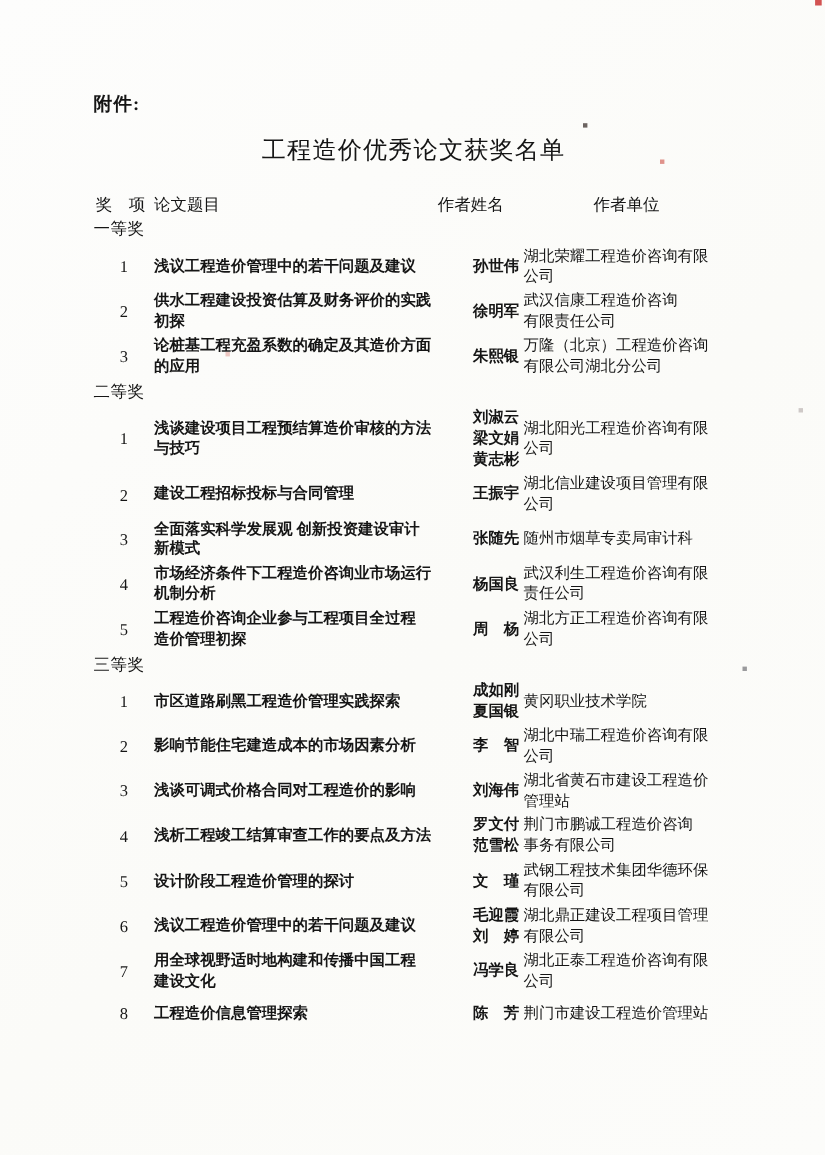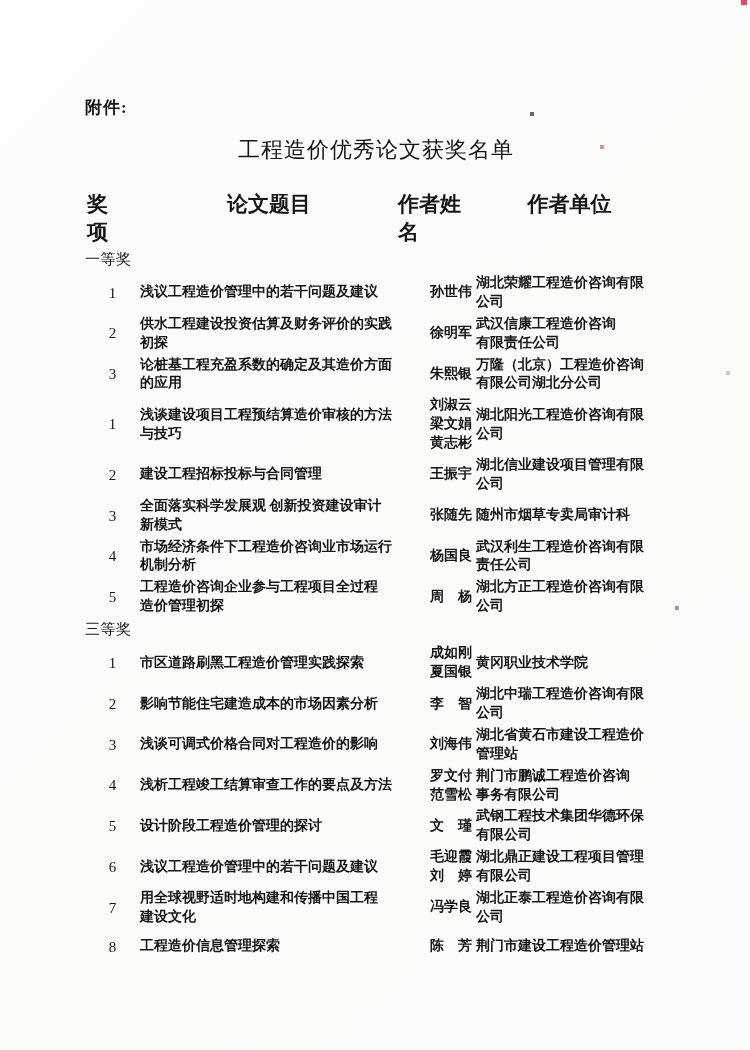--- a/index.html
+++ b/index.html
@@ -9,21 +9,21 @@
     font-family:"Liberation Serif","DejaVu Serif",serif;
     color:#151515;
     position:relative;
     overflow:hidden;
   }
   .page{
     position:absolute;top:0;left:0;width:750px;height:1050px;
     background:linear-gradient(135deg,#fdfdfc 0%,#fbfbf8 55%,#fcfcfa 100%);
   }
   .content{
-    position:absolute;top:96px;left:85px;width:582px;
+    position:absolute;top:83px;left:85px;width:582px;
   }
   .attachment{
     font-size:17px;font-weight:bold;letter-spacing:1px;
   }
   .main-title{
     margin-top:16px;
     text-align:center;
     font-size:22px;font-weight:normal;
     letter-spacing:1px;
   }
@@ -31,26 +31,26 @@
     margin-top:25px;
     font-size:14px;
     line-height:1.35;
   }
   .grid-row{
     display:grid;
     grid-template-columns:55px 258px 74px 195px;
     align-items:center;
   }
   .head-row{
-    font-size:21px;font-weight:bold;
+    font-size:15px;font-weight:normal;
     margin-bottom:2px;
     align-items:start;
   }
   .head-award{text-align:left;padding-left:2px;}
-  .head-title{text-align:center;}
+  .head-title{text-align:left;}
   .head-author{text-align:left;}
   .head-org{text-align:center;}
   .section-title{
     font-size:15px;font-weight:normal;
     margin:0 0 5px 0;
     letter-spacing:0.5px;
   }
   .row{
     min-height:34px;
     margin-bottom:3px;
@@ -63,21 +63,21 @@
   .cell-title{
     font-weight:bold;
     padding-right:4px;
   }
   .cell-author{
     font-weight:bold;
     text-align:right;
     white-space:nowrap;
   }
   .cell-org{
-    font-weight:bold;
+    font-weight:normal;
     padding-left:4px;
   }
   
   .speckles{
     position:absolute;top:0;left:0;width:2px;height:2px;
     background:transparent;pointer-events:none;
     box-shadow:
       531px 113px 0 1px rgba(60,50,45,.75),
       601px 146px 0 1px rgba(200,60,50,.55),
       743px 1px 0 2px rgba(200,40,40,.8),
@@ -120,20 +120,21 @@
             <div class="cell-title">供水工程建设投资估算及财务评价的实践<br>初探</div>
             <div class="cell-author">徐明军</div>
             <div class="cell-org">武汉信康工程造价咨询<br>有限责任公司</div>
           </div>
           <div class="grid-row row">
             <div class="cell-no">3</div>
             <div class="cell-title">论桩基工程充盈系数的确定及其造价方面<br>的应用</div>
             <div class="cell-author">朱熙银</div>
             <div class="cell-org">万隆（北京）工程造价咨询<br>有限公司湖北分公司</div>
           </div>
+          <div class="section-title">二等奖</div>
           <div class="grid-row row">
             <div class="cell-no">1</div>
             <div class="cell-title">浅谈建设项目工程预结算造价审核的方法<br>与技巧</div>
             <div class="cell-author">刘淑云<br>梁文娟<br>黄志彬</div>
             <div class="cell-org">湖北阳光工程造价咨询有限<br>公司</div>
           </div>
           <div class="grid-row row">
             <div class="cell-no">2</div>
             <div class="cell-title">建设工程招标投标与合同管理</div>
             <div class="cell-author">王振宇</div>

